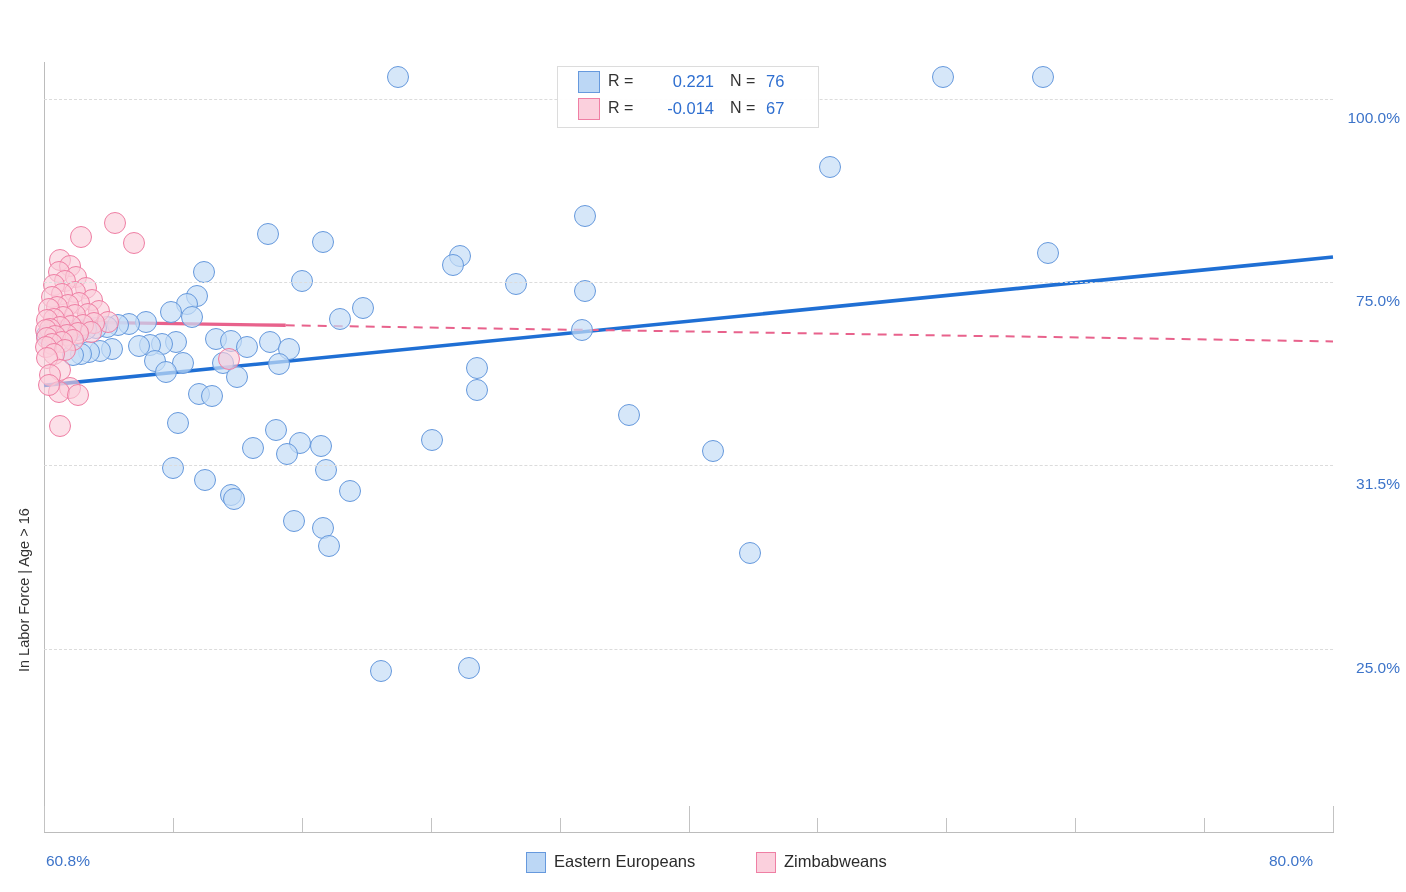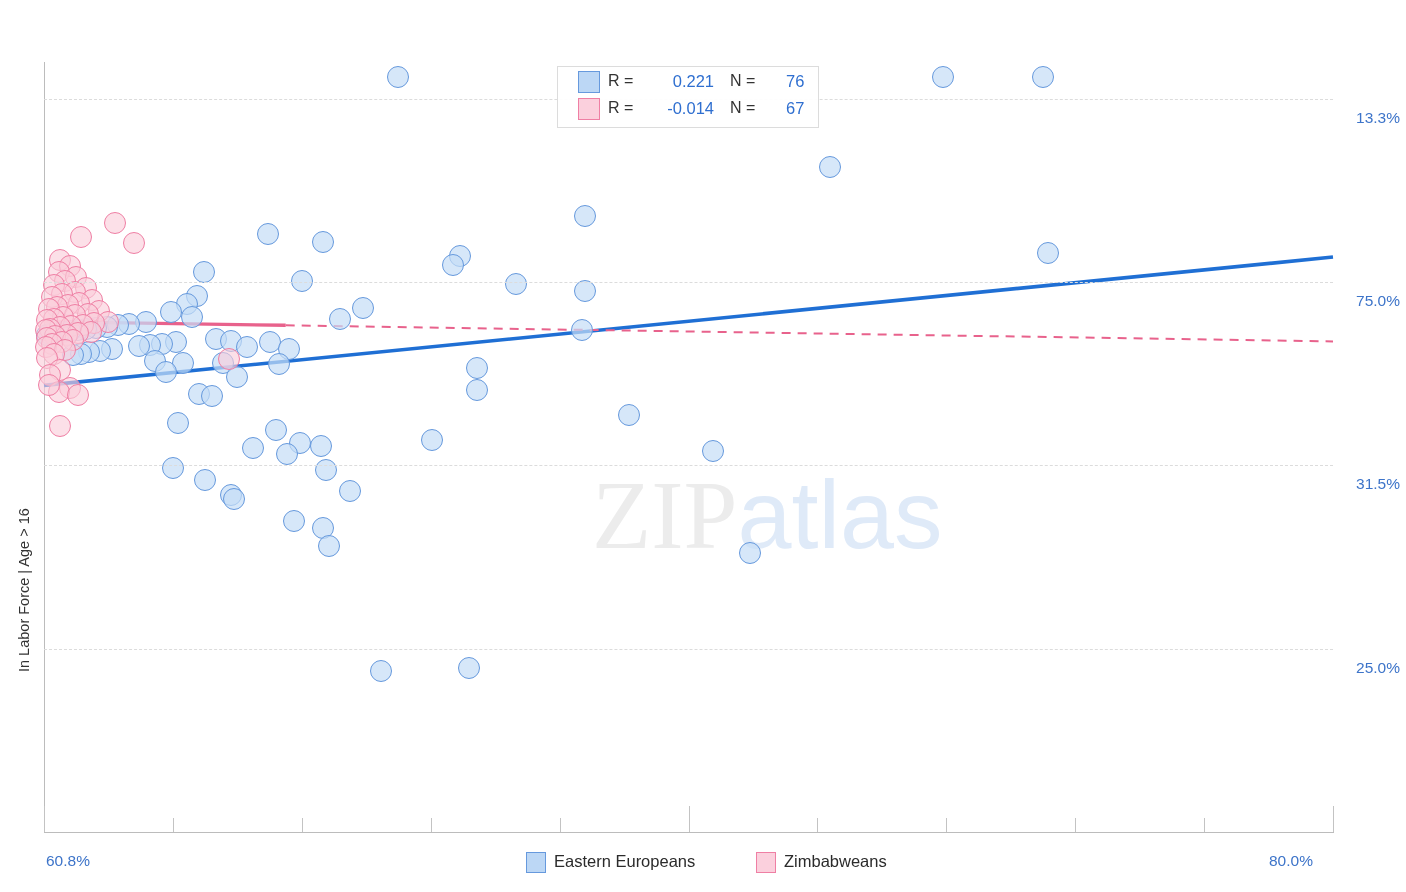--- a/index.html
+++ b/index.html
@@ -89,21 +89,21 @@
     border:1px solid #dcdcdc;
     box-sizing:border-box;
   }
   .statrow{position:absolute;left:0;width:262px;height:27px;}
   .sw{position:absolute;left:20px;width:22px;height:22px;box-sizing:border-box;}
   .sw.b{background:#bcd7f5;border:1px solid #6699dd;}
   .sw.p{background:#fbd0dd;border:1px solid #ef7fa4;}
   .st-lbl{position:absolute;left:50px;top:1px;font-size:16px;color:#333;}
   .st-r{position:absolute;left:86px;top:1px;width:70px;text-align:right;font-size:16.5px;color:#2f6fd0;}
   .st-n{position:absolute;left:172px;top:1px;font-size:16px;color:#333;}
-  .st-nv{position:absolute;left:208px;top:1px;font-size:16.5px;color:#2f6fd0;margin-left:20px;}
+  .st-nv{position:absolute;left:208px;top:1px;font-size:16.5px;color:#2f6fd0;}
 
   
   .blegend{position:absolute;left:0;top:850px;width:1406px;height:34px;}
   .bl-item{position:absolute;top:0;height:26px;}
   .bl-sw{position:absolute;top:2px;width:20px;height:21px;box-sizing:border-box;}
   .bl-sw.b{background:#bcd7f5;border:1px solid #6699dd;}
   .bl-sw.p{background:#fbd0dd;border:1px solid #ef7fa4;}
   .bl-tx{position:absolute;left:28px;top:2px;font-size:16.5px;color:#2b2b2b;white-space:nowrap;}
 </style>
 </head>
@@ -113,23 +113,20 @@
 
 
   <div class="ytitle-wrap">
     <div class="ytitle">In Labor Force | Age &gt; 16</div>
   </div>
 
   <div class="axis-left"></div>
   <div class="axis-bottom"></div>
 
   <div class="plot" id="plot">
-    <div class="wm">
-      <span class="zip">ZIP</span><span class="atl">atlas</span>
-    </div>
     <svg class="trend" id="trendsvg" viewBox="0 0 1289 770" preserveAspectRatio="none">
         <line x1="0" y1="323.40000000000003" x2="1289" y2="195.0666666666666" stroke="#1f6fd4" stroke-width="3.6"></line>
         <line x1="0" y1="259.6" x2="241.6875" y2="263.3125" stroke="#e8628c" stroke-width="3.4"></line>
         <line x1="241.6875" y1="263.3125" x2="1289" y2="279.3999999999999" stroke="#e8628c" stroke-width="2" stroke-dasharray="9,7"></line>
       </svg>
   <div class="pt b" style="left: 343.475px; top: 3.66667px; width: 22px; height: 22px;"></div>
       <div class="pt b" style="left: 888.077px; top: 3.66667px; width: 22px; height: 22px;"></div>
       <div class="pt b" style="left: 987.975px; top: 3.66667px; width: 22px; height: 22px;"></div>
       <div class="pt b" style="left: 775.29px; top: 93.8667px; width: 22px; height: 22px;"></div>
       <div class="pt b" style="left: 530.38px; top: 143px; width: 22px; height: 22px;"></div>
@@ -255,21 +252,21 @@
       <div class="pt p" style="left: -4.555px; top: 302.133px; width: 22px; height: 22px;"></div>
       <div class="pt p" style="left: 14.78px; top: 314.6px; width: 22px; height: 22px;"></div>
       <div class="pt p" style="left: 3.50125px; top: 319px; width: 22px; height: 22px;"></div>
       <div class="pt p" style="left: -6.16625px; top: 311.667px; width: 22px; height: 22px;"></div>
       <div class="pt p" style="left: 22.8362px; top: 321.933px; width: 22px; height: 22px;"></div>
       <div class="pt p" style="left: 5.1125px; top: 353.467px; width: 22px; height: 22px;"></div>
     </div>
 
   <div id="axes-layer">
       <div class="gridline" style="left: 44px; top: 98.6667px;"></div>
-      <div class="ylab" style="top: 108.667px;">13.3%</div>
+      <div class="ylab" style="top: 108.667px;">100.0%</div>
       <div class="gridline" style="left: 44px; top: 282px;"></div>
       <div class="ylab" style="top: 292px;">75.0%</div>
       <div class="gridline" style="left: 44px; top: 465.333px;"></div>
       <div class="ylab" style="top: 475.333px;">31.5%</div>
       <div class="gridline" style="left: 44px; top: 648.667px;"></div>
       <div class="ylab" style="top: 658.667px;">25.0%</div>
       <div class="xtick" style="left: 44px; height: 26px; top: 806px;"></div>
       <div class="xtick" style="left: 172.9px; height: 14px; top: 818px;"></div>
       <div class="xtick" style="left: 301.8px; height: 14px; top: 818px;"></div>
       <div class="xtick" style="left: 430.7px; height: 14px; top: 818px;"></div>

